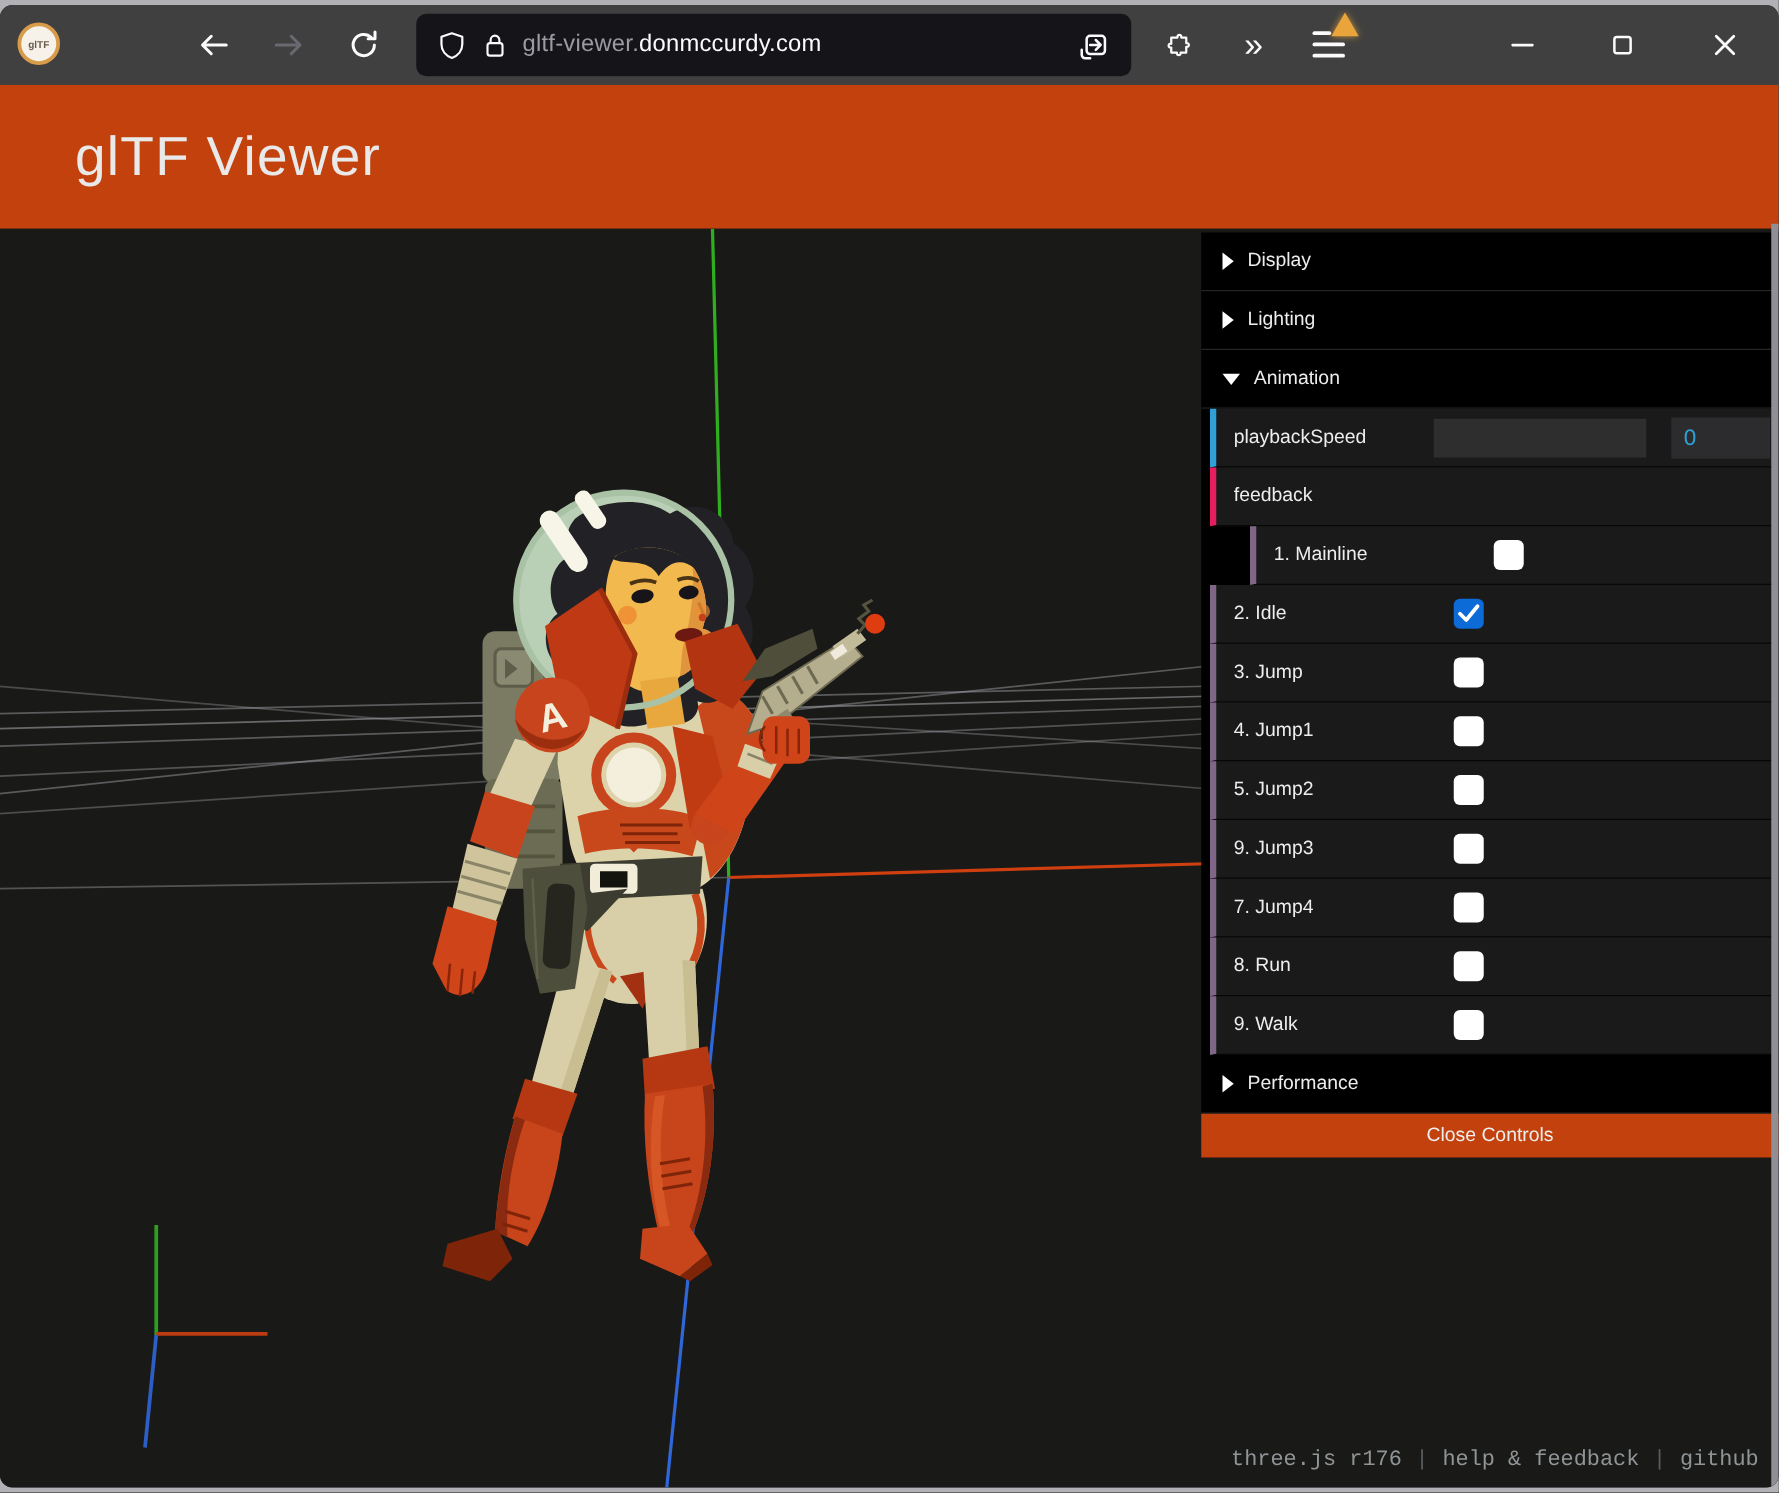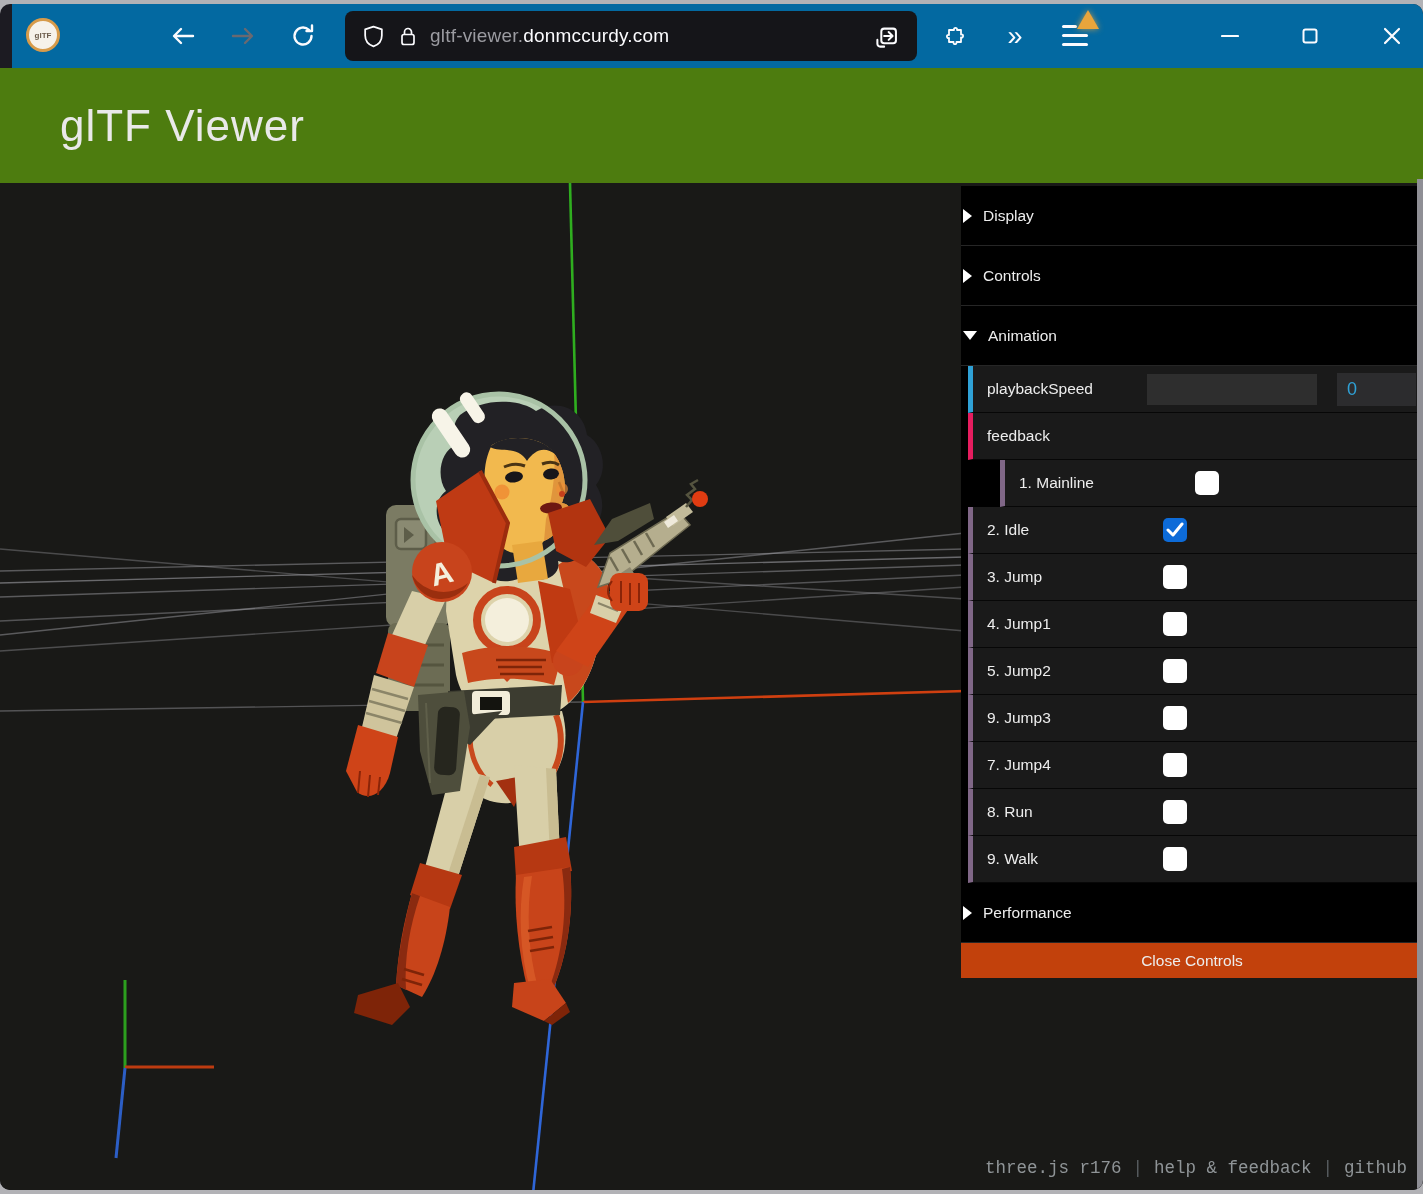--- a/index.html
+++ b/index.html
@@ -3,21 +3,21 @@
 <meta charset="utf-8">
 <style>
   * { margin:0; padding:0; box-sizing:border-box; }
   html,body { width:1423px; height:1194px; overflow:hidden; }
   body { background:#b2b2b6; font-family:"Liberation Sans", sans-serif; position:relative; }
 
   .window { position:absolute; top:4px; left:0; right:0; bottom:4px;
             background:#1c1b22; border-radius:10px; overflow:hidden; }
 
   
-  .chrome { position:absolute; top:0; left:0; right:0; height:64px; background:#0369a1;margin-left:12px; }
+  .chrome { position:absolute; top:0; left:0; right:0; height:64px; background:#404040; }
   .favicon { position:absolute; left:14px; top:14px; width:34px; height:34px; border-radius:50%;
              background:#f6f2ea; border:3px solid #d79b4a; display:flex; align-items:center; justify-content:center;
              font-size:8px; font-weight:bold; color:#6b5b4a; letter-spacing:0; }
   .navbtn { position:absolute; top:12px; width:40px; height:40px; display:flex; align-items:center;
             justify-content:center; border-radius:6px; cursor:pointer; }
   .navbtn svg { display:block; }
   .urlbar { position:absolute; left:333px; top:7px; width:572px; height:50px; background:#151519;
             border-radius:8px; display:flex; align-items:center; padding:0 16px; gap:10px; }
   .url-text { font-size:19px; letter-spacing:.2px; white-space:nowrap; }
   .url-sub { color:#9b9ba1; } .url-dom { color:#fbfbfe; }
@@ -27,36 +27,36 @@
   .menu-btn { position:absolute; left:1041px; top:12px; width:44px; height:40px; }
   .menu-lines { position:absolute; left:9px; top:9px; }
   .menu-lines span { display:block; height:3px; background:#fbfbfe; border-radius:2px; margin-bottom:6px; width:26px; }
   .menu-lines span:first-child { width:15px; }
   .menu-badge { position:absolute; left:24px; top:-6px; width:0; height:0;
                 border-left:11px solid transparent; border-right:11px solid transparent;
                 border-bottom:19px solid #e9a53c; filter:drop-shadow(0 0 3px rgba(233,165,60,.8)); }
   .winbtn { position:absolute; top:10px; width:56px; height:44px; display:flex; align-items:center; justify-content:center; }
 
   
-  .app-header { position:absolute; top:64px; left:0; right:0; height:115px; background:#4d7c0f; }
+  .app-header { position:absolute; top:64px; left:0; right:0; height:115px; background:#c2410c; }
   .app-title { position:absolute; left:60px; top:50%; transform:translateY(-50%);
                font-size:44px; font-weight:300; letter-spacing:1px; color:#e9e9e9; }
 
   
   .viewport { position:absolute; top:179px; left:0; right:0; bottom:0; background:#191917; }
   .scene { position:absolute; inset:0; }
 
   .vfooter { position:absolute; right:16px; bottom:12px; font-family:"Liberation Mono", monospace;
              font-size:17.5px; color:#8f9497; white-space:nowrap; }
   .vfooter .sep { color:#585d60; padding:0 11px; }
 
   
   .gui { position:absolute; top:3px; left:961px; width:462px; font-size:15.5px; color:#ededed; }
-  .folder-row { height:60px; background:#000; border-bottom:1px solid #262626;
-                display:flex; align-items:center; padding-left:2px; gap:11px; cursor:pointer; }
+  .folder-row { height:47px; background:#000; border-bottom:1px solid #262626;
+                display:flex; align-items:center; padding-left:17px; gap:11px; cursor:pointer; }
   .tri-right { width:0; height:0; border-top:7px solid transparent; border-bottom:7px solid transparent;
                border-left:9px solid #fff; }
   .tri-down  { width:0; height:0; border-left:7px solid transparent; border-right:7px solid transparent;
                border-top:9px solid #fff; }
   .children { background:#000; padding-left:7px; }
   .cr { position:relative; height:47px; background:#1a1a1a; border-left:5px solid #fca5a5;
         border-bottom:1px solid #070707; }
   .cr-number  { border-left-color:var(--number-accent,#2FA1D6); }
   .cr-function{ border-left-color:var(--function-accent,#e61d5f); cursor:pointer; }
   .cr-bool    { border-left-color:var(--boolean-accent,#806787); }
@@ -324,21 +324,21 @@
       </g>
     </svg>
 
     <div class="gui">
       <div class="folder-row">
         <span class="tri-right"></span>
         <span>Display</span>
       </div>
       <div class="folder-row">
         <span class="tri-right"></span>
-        <span>Controls</span>
+        <span>Lighting</span>
       </div>
       <div class="folder-row">
         <span class="tri-down"></span>
         <span>Animation</span>
       </div>
 
       <div class="children">
         <div class="cr cr-number" style="border-left-color: rgb(47, 161, 214);">
           <span class="label">playbackSpeed</span>
           <div class="slider"></div>

